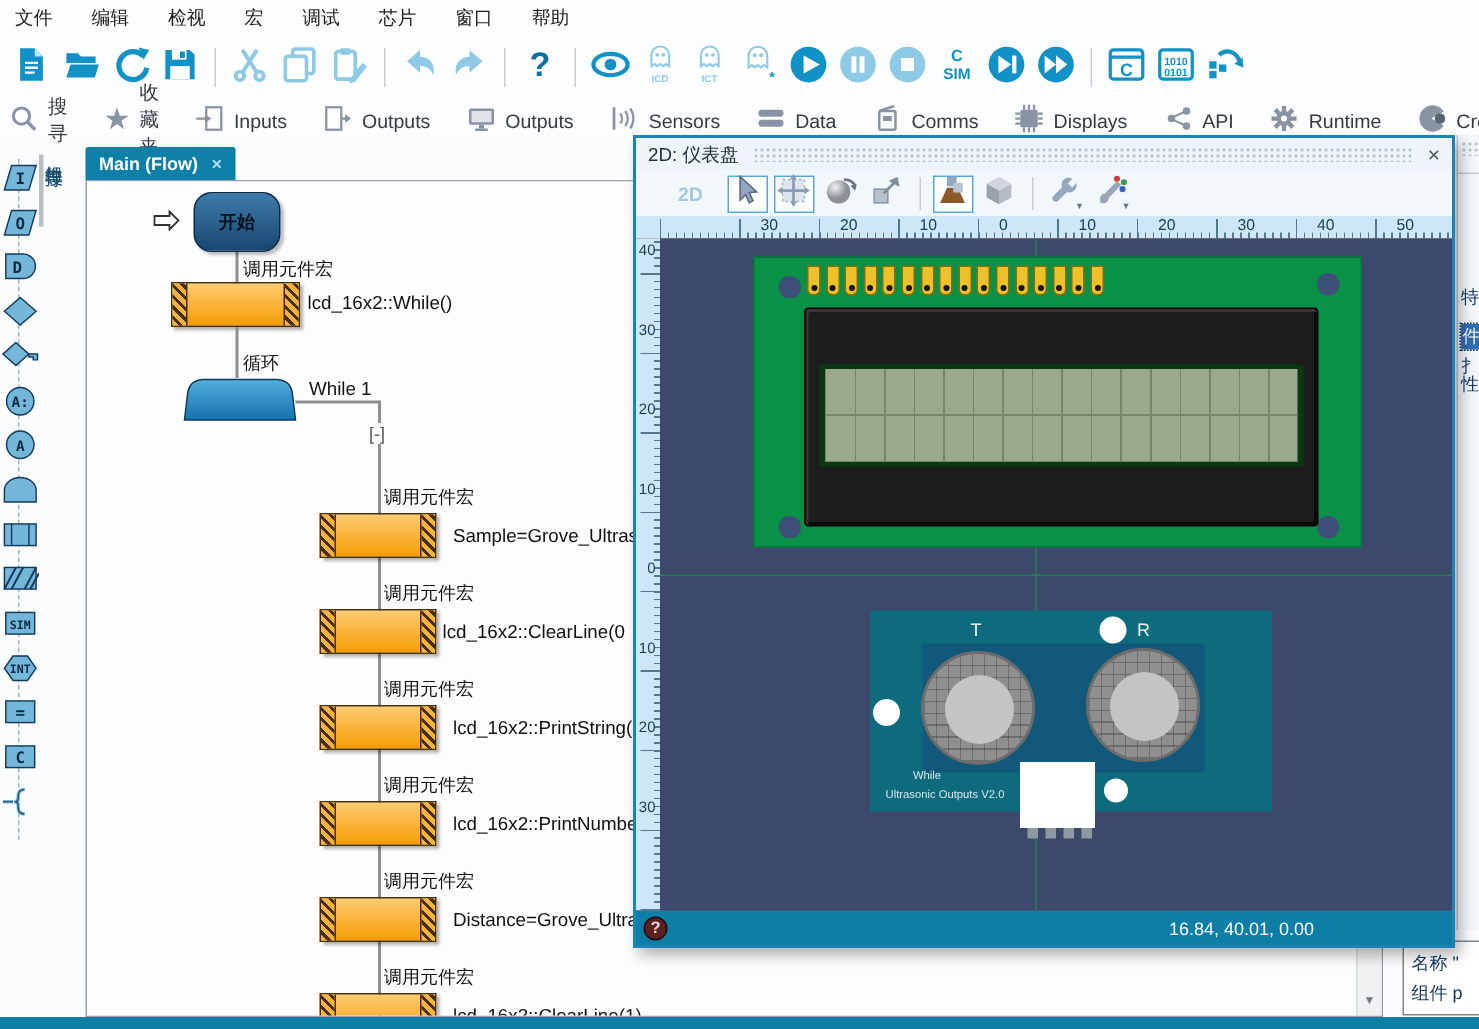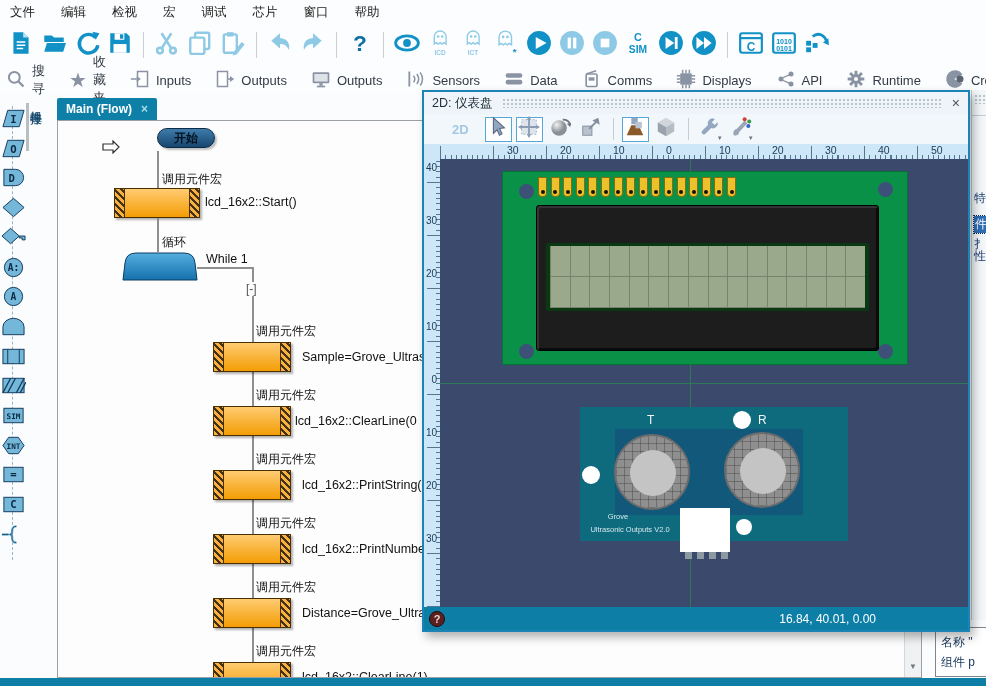--- a/index.html
+++ b/index.html
@@ -47,23 +47,23 @@
     background:#fff; border:1px solid #9aa0a6; z-index:1; }
   #flowcanvas { position:absolute; left:0; top:0; right:17px; bottom:0; overflow:hidden; background:#fdfdfd; }
   #flow-vscroll { position:absolute; right:0; top:0; width:17px; height:100%;
     background:#f0f1f2; border-left:1px solid #d5d8da; }
   #flow-vscroll .arr { position:absolute; left:0; bottom:2px; width:16px; height:17px;
     font-size:8px; color:#707880; display:flex; align-items:center; justify-content:center; }
 
   .fline { position:absolute; background:#8f8f8f; }
   .fcap { position:absolute; font-size:12px; color:#111; white-space:nowrap; }
   .ftxt { position:absolute; font-size:12.5px; color:#111; white-space:nowrap; }
-  .fpill { position:absolute; width:58px; height:20px; border:1px solid #0a2c49; border-radius:12px;
+  .fpill { position:absolute; width:58px; height:40px; border:1px solid #0a2c49; border-radius:12px;
     background:linear-gradient(#3f7cab,#17466f); color:#02121f; font-size:12px; font-weight:bold;
-    display:flex; align-items:center; justify-content:center; box-shadow:2px 2px 2px rgba(0,0,0,.25);margin-left:28px; }
+    display:flex; align-items:center; justify-content:center; box-shadow:2px 2px 2px rgba(0,0,0,.25); }
   .fbox { position:absolute; height:30px; border:1px solid #4a3000;
     background:linear-gradient(#ffcb72,#f49d04); box-shadow:2px 2px 2px rgba(0,0,0,.3); }
   .fbox::before,.fbox::after { content:""; position:absolute; top:0; bottom:0; width:9px;
     background:repeating-linear-gradient(45deg,#f9b13e 0 3px,#42301a 3px 5px); }
   .fbox::before { left:0; border-right:1px solid #4a3000; }
   .fbox::after { right:0; border-left:1px solid #4a3000; }
   .fcollapse { position:absolute; font-size:12px; color:#555; background:#fdfdfd; padding:0 1px; }
 
   
   #panel2d { position:absolute; left:422px; top:90px; width:548px; height:542px;
@@ -527,21 +527,21 @@
 
   <div id="flowwin">
     <div id="flowcanvas">
         <div style="position: absolute; left: 44px; top: 19px; width: 18px; height: 14px;"><svg viewBox="0 0 18 14" xmlns="http://www.w3.org/2000/svg">
             <polygon points="1,4 11,4 11,1 17,7 11,13 11,10 1,10" fill="#fff" stroke="#333" stroke-width="1.2"></polygon>
           </svg></div>
         <div class="fline" style="left: 99px; top: 30px; width: 1.5px; height: 38px;"></div>
         <div class="fpill" style="left: 71px; top: 7px;">开始</div>
         <div class="fcap" style="left: 104px; top: 50px;">调用元件宏</div>
         <div class="fbox" style="left: 56px; top: 67px; width: 86px;"></div>
-        <div class="ftxt" style="left: 147px; top: 74px;">lcd_16x2::Start()</div>
+        <div class="ftxt" style="left: 147px; top: 74px;">lcd_16x2::While()</div>
         <div class="fline" style="left: 99px; top: 97px; width: 1.5px; height: 34px;"></div>
         <div class="fcap" style="left: 104px; top: 113px;">循环</div>
         <div style="position: absolute; left: 64px; top: 131px; width: 76px; height: 29px;"><svg viewBox="0 0 76 29" xmlns="http://www.w3.org/2000/svg">
             <defs>
               <linearGradient id="lg" x1="0" y1="0" x2="0" y2="1">
                 <stop offset="0%" stop-color="#56aede"></stop>
                 <stop offset="100%" stop-color="#1571ad"></stop>
               </linearGradient>
             </defs>
             <path d="M14 1h48q10 0 11 10l2 17H1l2-17Q4 1 14 1z" fill="url(#lg)" stroke="#0b3c63"></path>
@@ -729,21 +729,21 @@
 
       <div id="son-board">
         <div id="son-inner"></div>
         <span class="son-lab" style="left:67px;top:6px;">T</span>
         <span class="son-lab" style="left:178px;top:6px;">R</span>
         <div class="son-dot" style="left:153px;top:4px;width:18px;height:18px;"></div>
         <div class="son-dot" style="left:2px;top:59px;width:18px;height:18px;"></div>
         <div class="son-dot" style="left:156px;top:112px;width:16px;height:16px;"></div>
         <div class="transducer" style="left:34px;top:27px;"></div>
         <div class="transducer" style="left:144px;top:25px;"></div>
-        <div class="son-brand" style="left:8px;top:105px;width:60px;">Grove</div>
+        <div class="son-brand" style="left:8px;top:105px;width:60px;">While</div>
         <div class="son-brand" style="left:-30px;top:118px;width:160px;">Ultrasonic Outputs V2.0</div>
         <div id="son-conn"></div>
         <div class="son-cpin" style="left:105px;top:145px;"></div>
         <div class="son-cpin" style="left:117px;top:145px;"></div>
         <div class="son-cpin" style="left:129px;top:145px;"></div>
         <div class="son-cpin" style="left:141px;top:145px;"></div>
       </div>
     </div>
     <div id="p2d-status">
       <div id="p2d-err">?</div>

